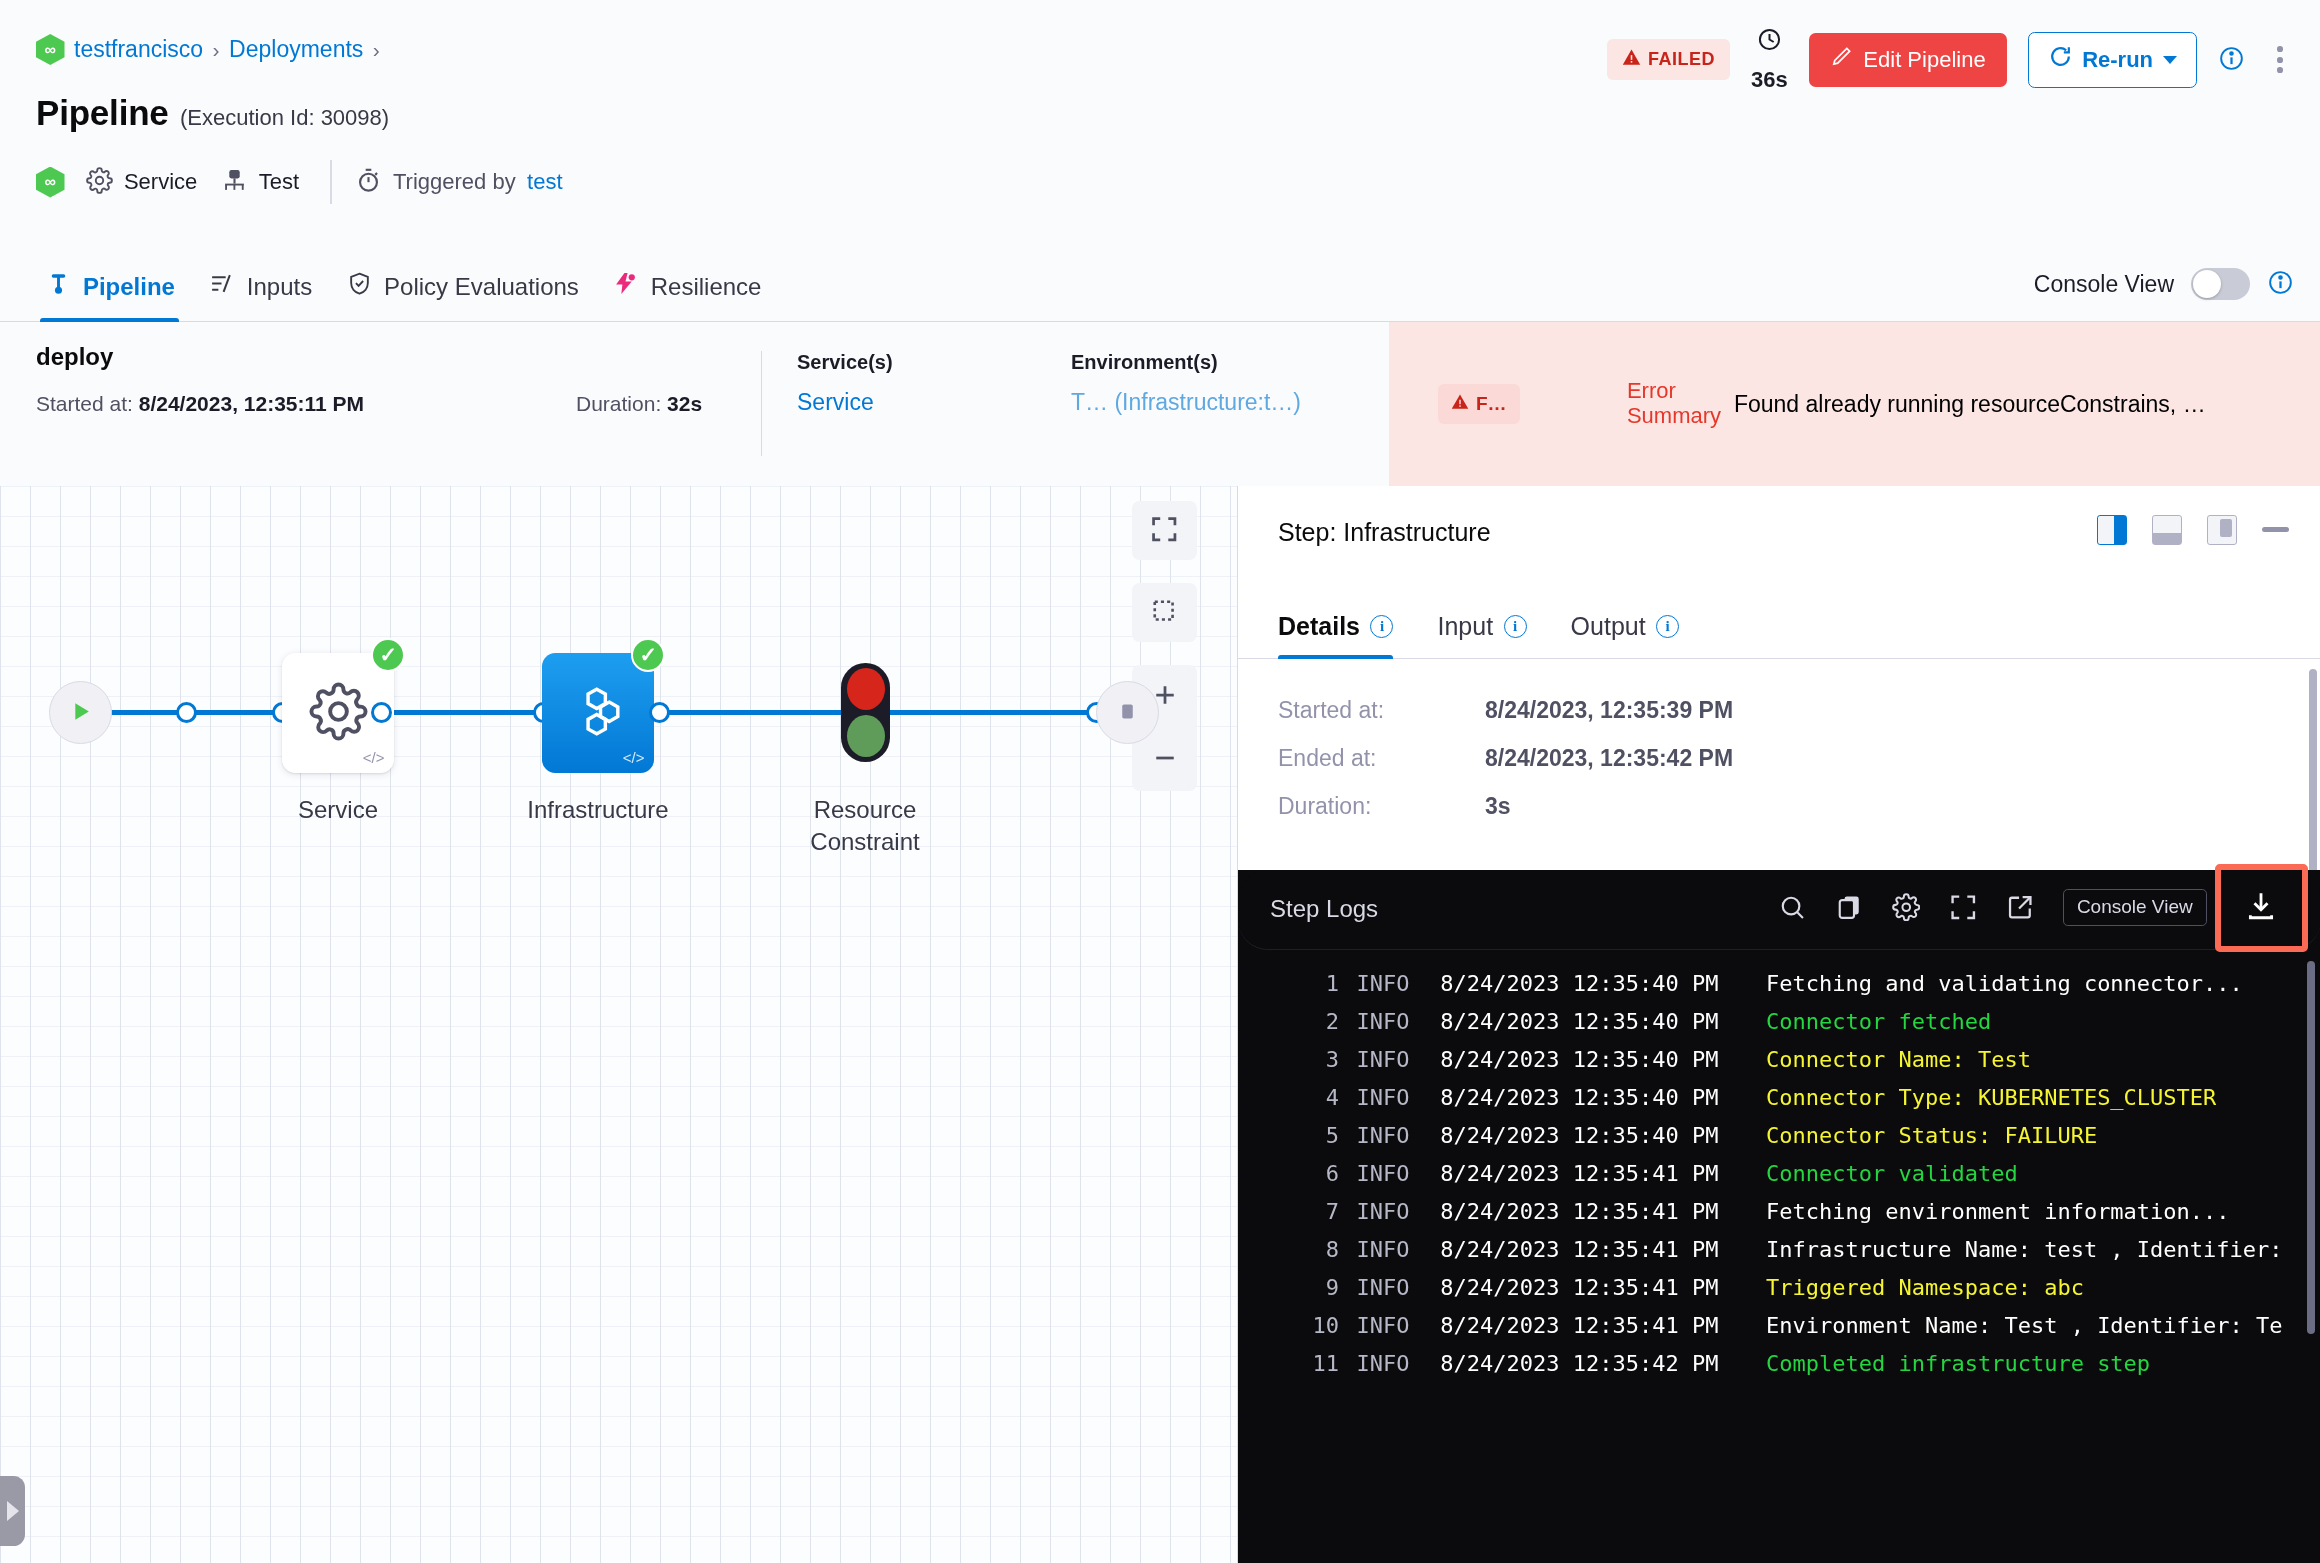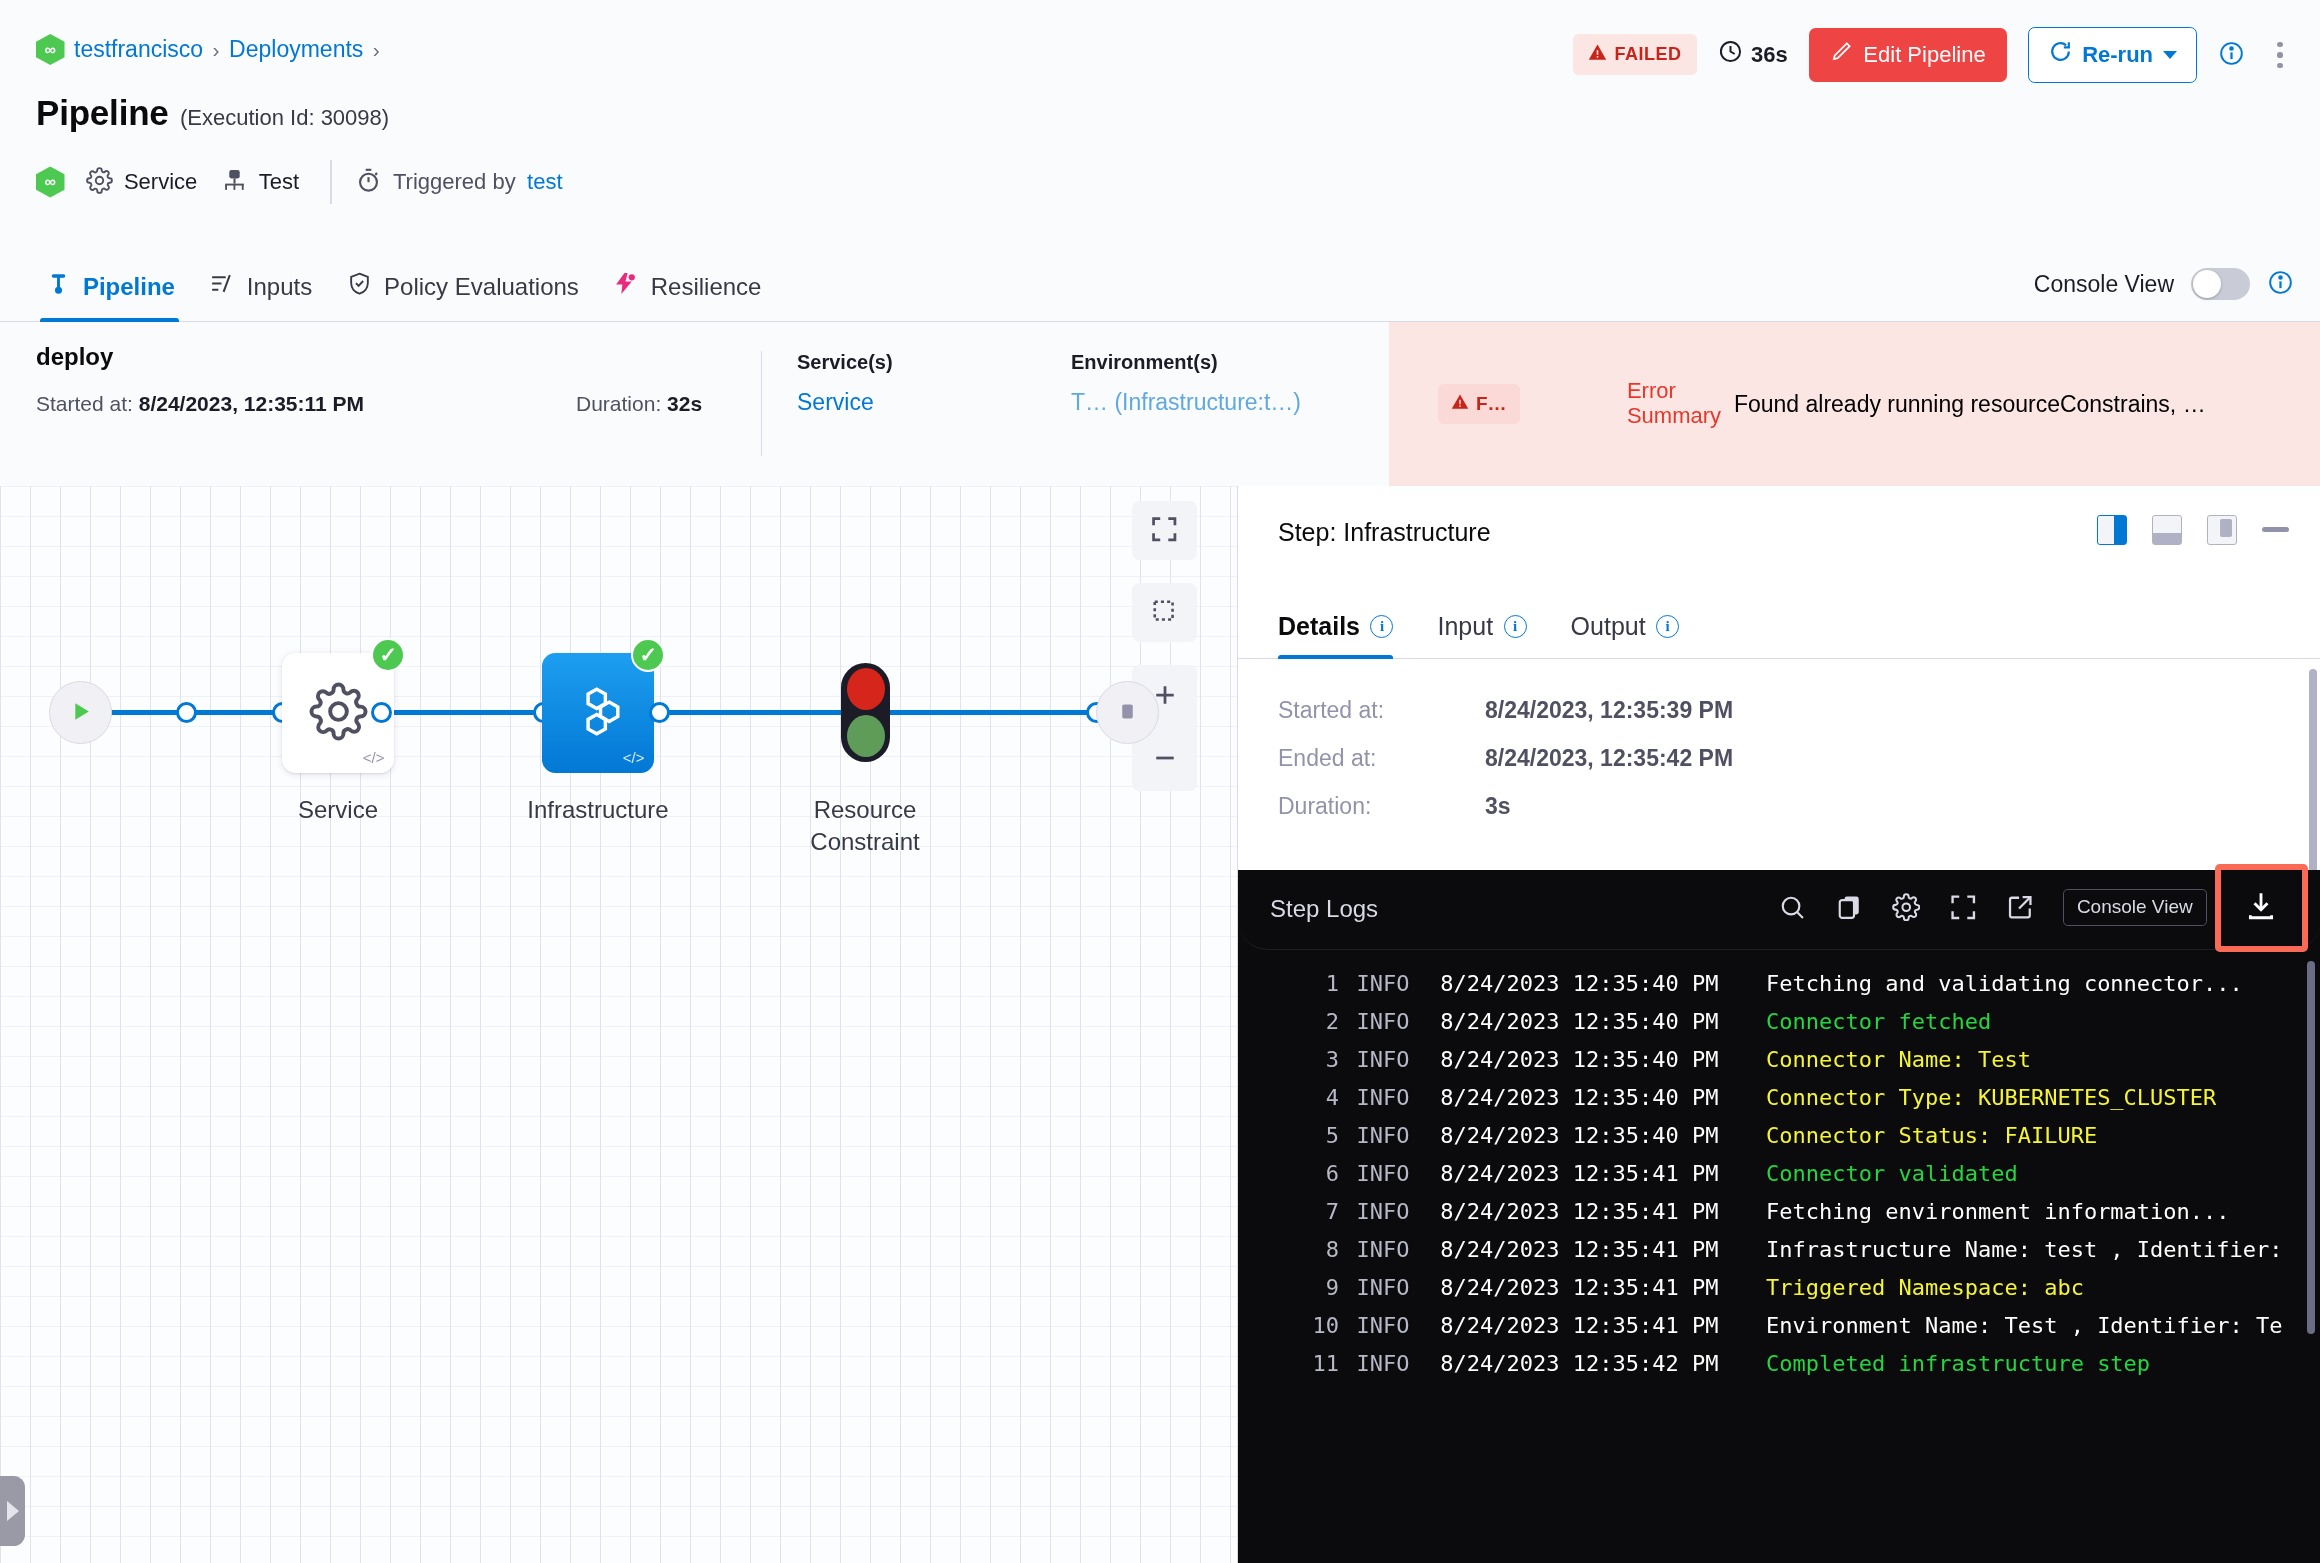--- a/index.html
+++ b/index.html
@@ -40,21 +40,21 @@
 
   .icon { display: inline-block; vertical-align: middle; flex: none; }
 
   
   .hdr-right { position: absolute; right: 27px; top: 27px; display: flex; align-items: center; gap: 21px; }
   .badge-failed {
     background: #fbe6e4; color: #c8241a; font-size: 18px; font-weight: 700;
     letter-spacing: 0.5px; padding: 8.6px 15px; border-radius: 5.7px;
     display: flex; align-items: center; gap: 7.6px;
   }
-  .dur-chip { display: flex; align-items: center; gap: 8.6px; font-size: 22px; color: #1c1c28; font-weight: 600; }
+  .dur-chip { display: flex; align-items: center; gap: 8.6px; font-size: 22px; color: #1c1c28; font-weight: 600; flex-direction: column; }
   .btn-primary {
     background: #ef4444; color: #fff; border: none; border-radius: 6.7px;
     padding: 12.4px 21px; font-size: 22px; font-family: inherit;
     display: flex; align-items: center; gap: 10.5px; cursor: pointer;
   }
   .btn-outline {
     background: #fff; color: #0278d5; border: 1.4px solid #0278d5; border-radius: 6.7px;
     padding: 11.4px 19px; font-size: 22px; font-weight: 700; font-family: inherit;
     display: flex; align-items: center; gap: 9.5px; cursor: pointer;
   }

